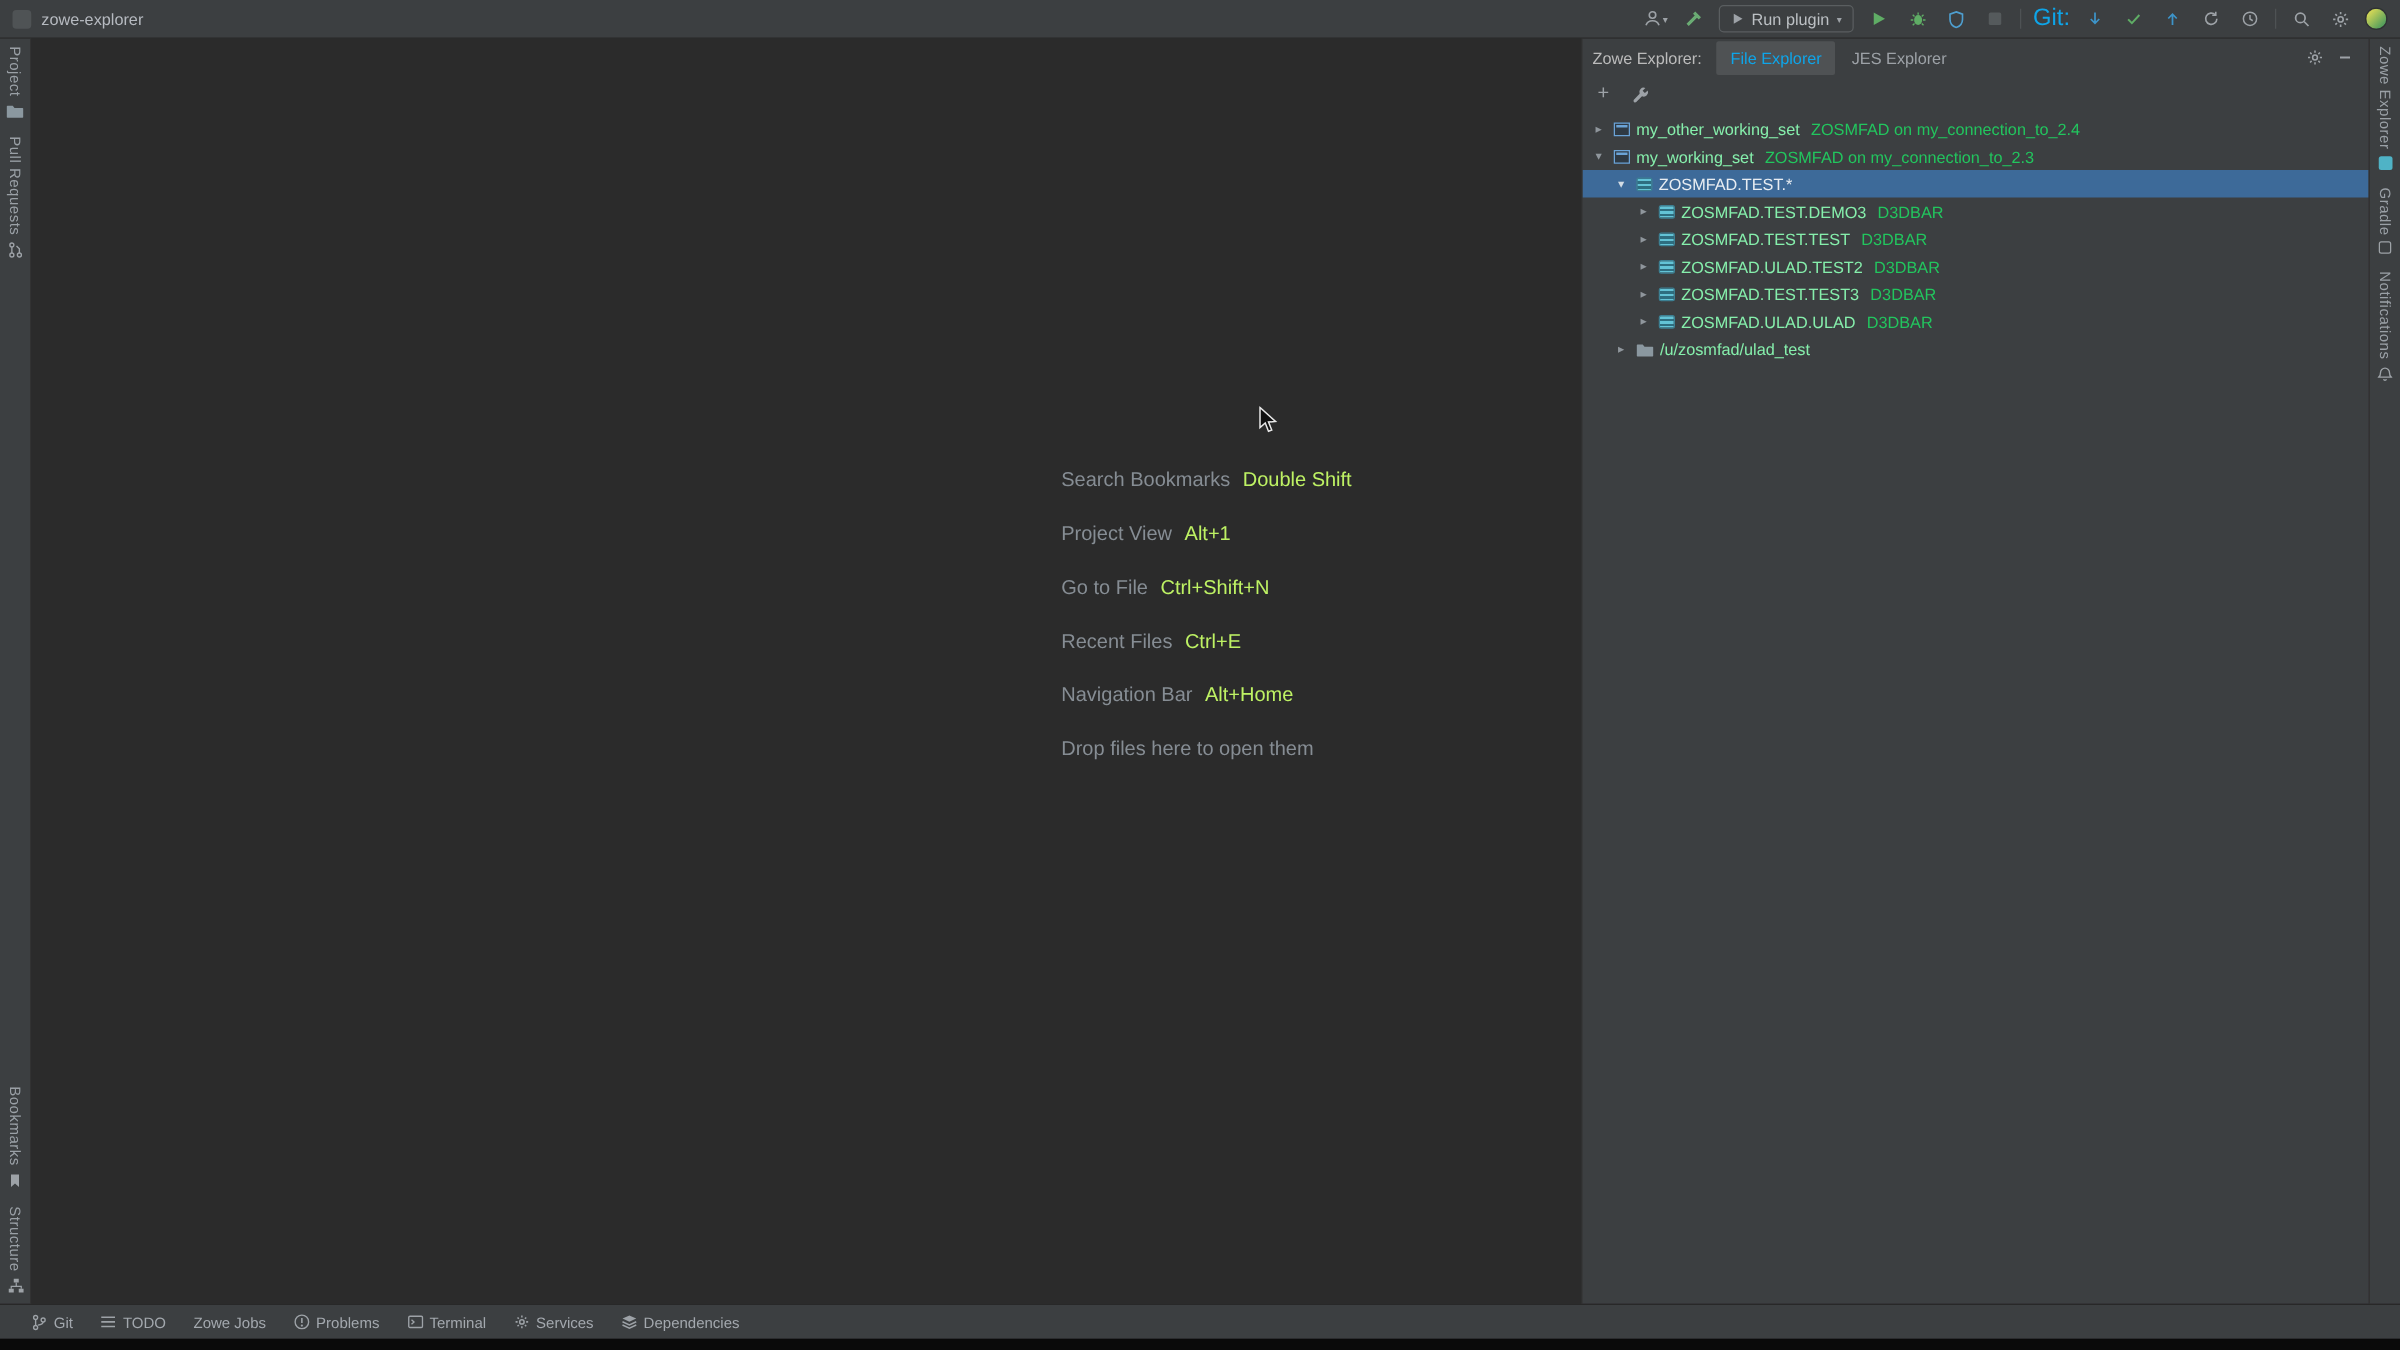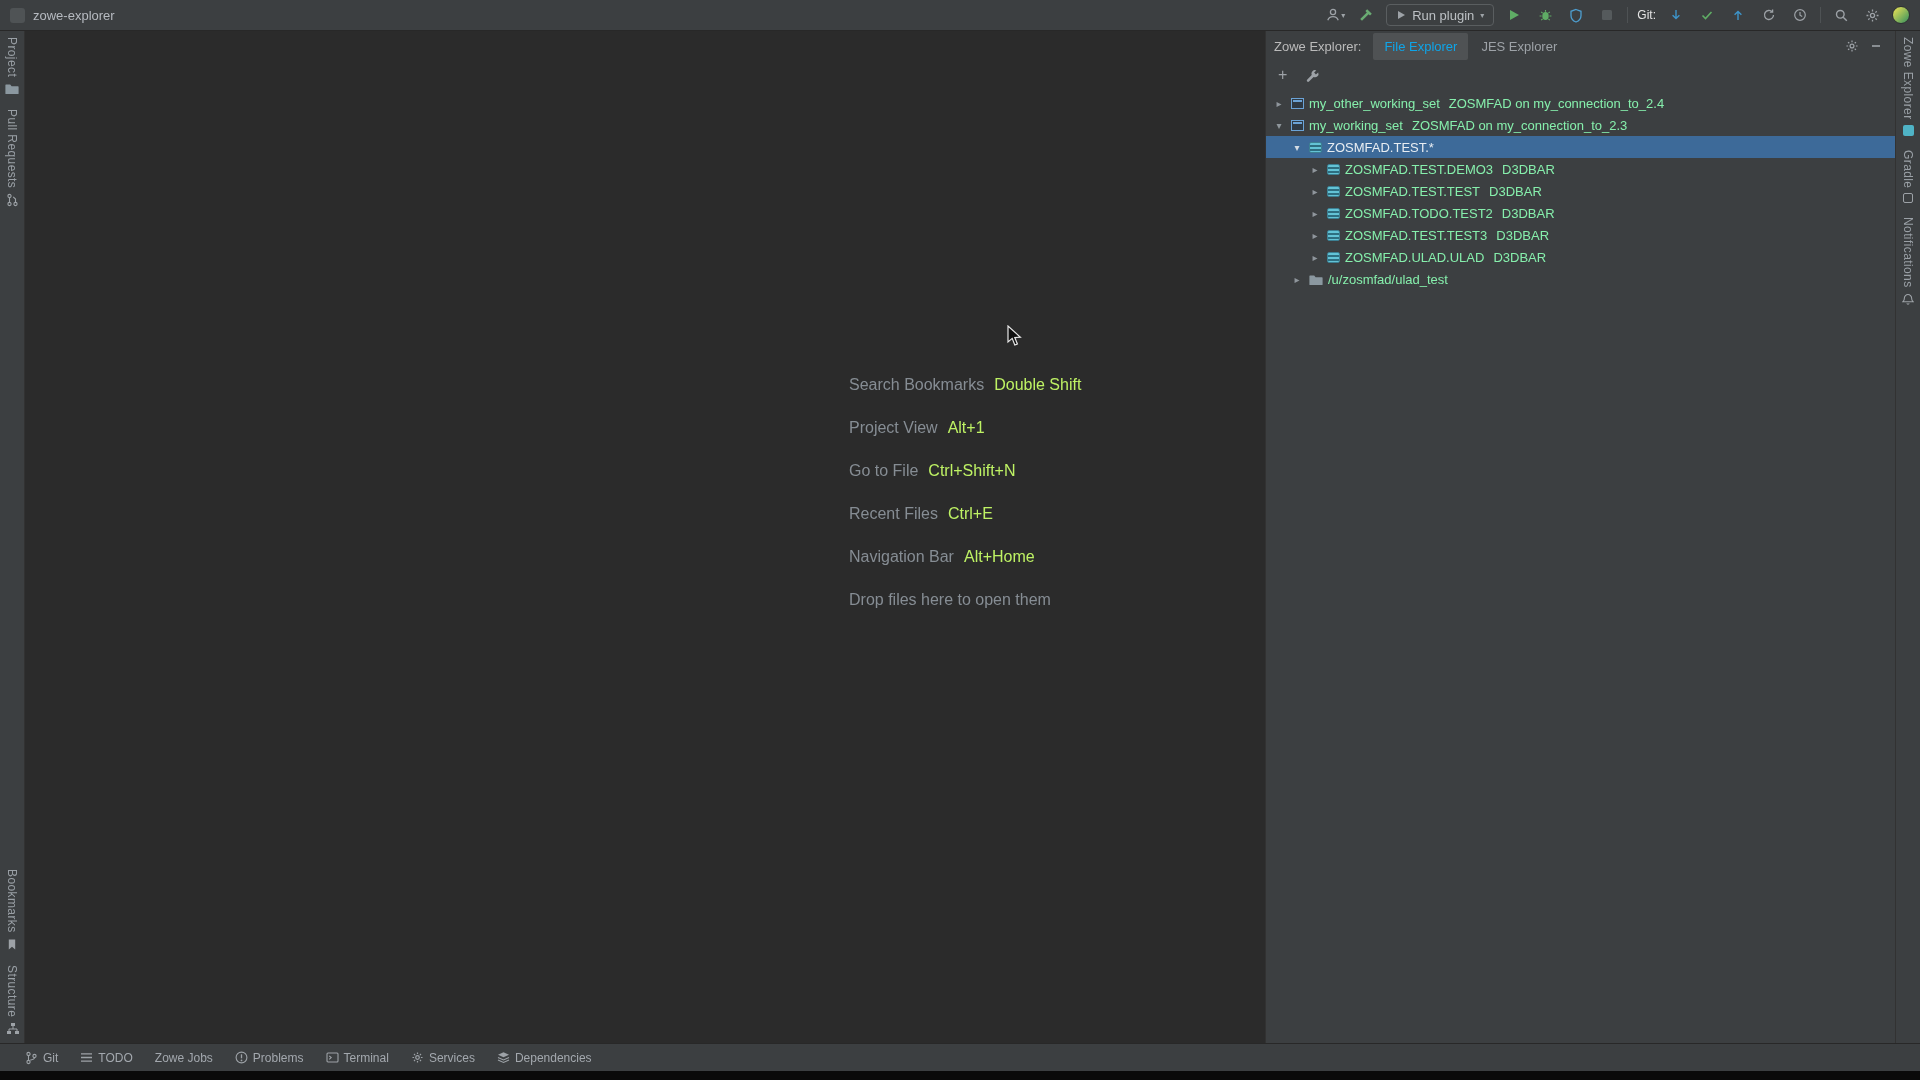--- a/index.html
+++ b/index.html
@@ -18,21 +18,21 @@
   }
   .app-icon { width:15px; height:15px; background:#4f5355; border-radius:3px; }
   .project-name { font-size:13px; color:#b6bac0; }
   .tb-right { margin-left:auto; display:flex; align-items:center; gap:9px; }
   .tb-btn { height:22px; min-width:22px; display:flex; align-items:center; justify-content:center; border-radius:3px; cursor:pointer; }
   .run-combo {
     display:flex; align-items:center; gap:6px; height:22px; padding:0 9px;
     border:1px solid #5a5e60; border-radius:4px; font-size:13px; color:#bcc0c4; cursor:pointer;
   }
   .caret { font-size:8px; color:#9da2a7; }
-  .git-label { font-size:12px; color:#e5e5e5; }
+  .git-label { font-size:19px; color:#0ea5e9; }
   .dim { opacity:.5; }
   .avatar { width:18px; height:18px; border-radius:50%; background:linear-gradient(135deg,#cdd457 20%,#58a05c 80%); border:1px solid #2e3133; }
   .tb-sep { width:1px; height:16px; background:#4e5254; }
 
   
   .main { flex:1 1 auto; display:flex; min-height:0; }
 
   .stripe { width:25px; flex:0 0 25px; background:#3c3f41; display:flex; flex-direction:column; align-items:center; }
   .stripe-left  { border-right:1px solid #323232; }
   .stripe-right { border-left:1px solid #323232; }
@@ -58,21 +58,21 @@
   .ph-spacer { flex:1; }
   .panel-toolbar { height:28px; flex:0 0 28px; display:flex; align-items:center; gap:14px; padding:0 12px; }
   .plus-glyph { font-size:16px; color:#9da2a7; line-height:1; cursor:pointer; }
   .tree { flex:1 1 auto; overflow:hidden; padding-top:3px; font-size:13px; }
   .tree-row { display:flex; align-items:center; height:22px; gap:5px; cursor:pointer; white-space:nowrap; }
   .tree-row.selected { background:#3d6a99; }
   .chev { width:14px; flex:0 0 14px; text-align:center; font-size:10px; color:#8f969c; }
   .tree-row.selected .chev { color:#d3dce4; }
   .t-label { color:#86efac; }
   .tree-row.selected .t-label { color:#e8edf2; }
-  .t-suffix { color:#86efac; margin-left:4px;text-align:right; }
+  .t-suffix { color:#22c55e; margin-left:4px;text-align:right; }
 
   .ws-icon { display:inline-block; width:13px; height:11px; border:1px solid #6ba3d6; background:#2f3a44; }
   .ws-icon::before { content:""; display:block; height:2px; margin:1px; background:#6ba3d6; }
   .ds-icon { display:inline-block; width:13px; height:11px; border-radius:2px; border:1px solid #3c8093;
     background:repeating-linear-gradient(180deg,#63c3d6 0 2px,#2e6e80 2px 4px); }
   .zowe-ic { display:inline-block; width:11px; height:11px; border-radius:2px; background:#4fb3c6; }
   .sq-ic { display:inline-block; width:10px; height:10px; border:1.4px solid #9da2a7; border-radius:2px; }
 
   
   .statusbar {
@@ -350,21 +350,21 @@
             </span>
     <span class="t-label">ZOSMFAD.TEST.TEST</span>
     <span class="t-suffix">D3DBAR</span>
   </div>
 
   <div class="tree-row" style="padding-left: 42px;">
     <span class="chev">▸</span>
     <span style="display:flex;align-items:center;">
               <span class="ds-icon"></span>
             </span>
-    <span class="t-label">ZOSMFAD.TODO.TEST2</span>
+    <span class="t-label">ZOSMFAD.ULAD.TEST2</span>
     <span class="t-suffix">D3DBAR</span>
   </div>
 
   <div class="tree-row" style="padding-left: 42px;">
     <span class="chev">▸</span>
     <span style="display:flex;align-items:center;">
               <span class="ds-icon"></span>
             </span>
     <span class="t-label">ZOSMFAD.TEST.TEST3</span>
     <span class="t-suffix">D3DBAR</span>

